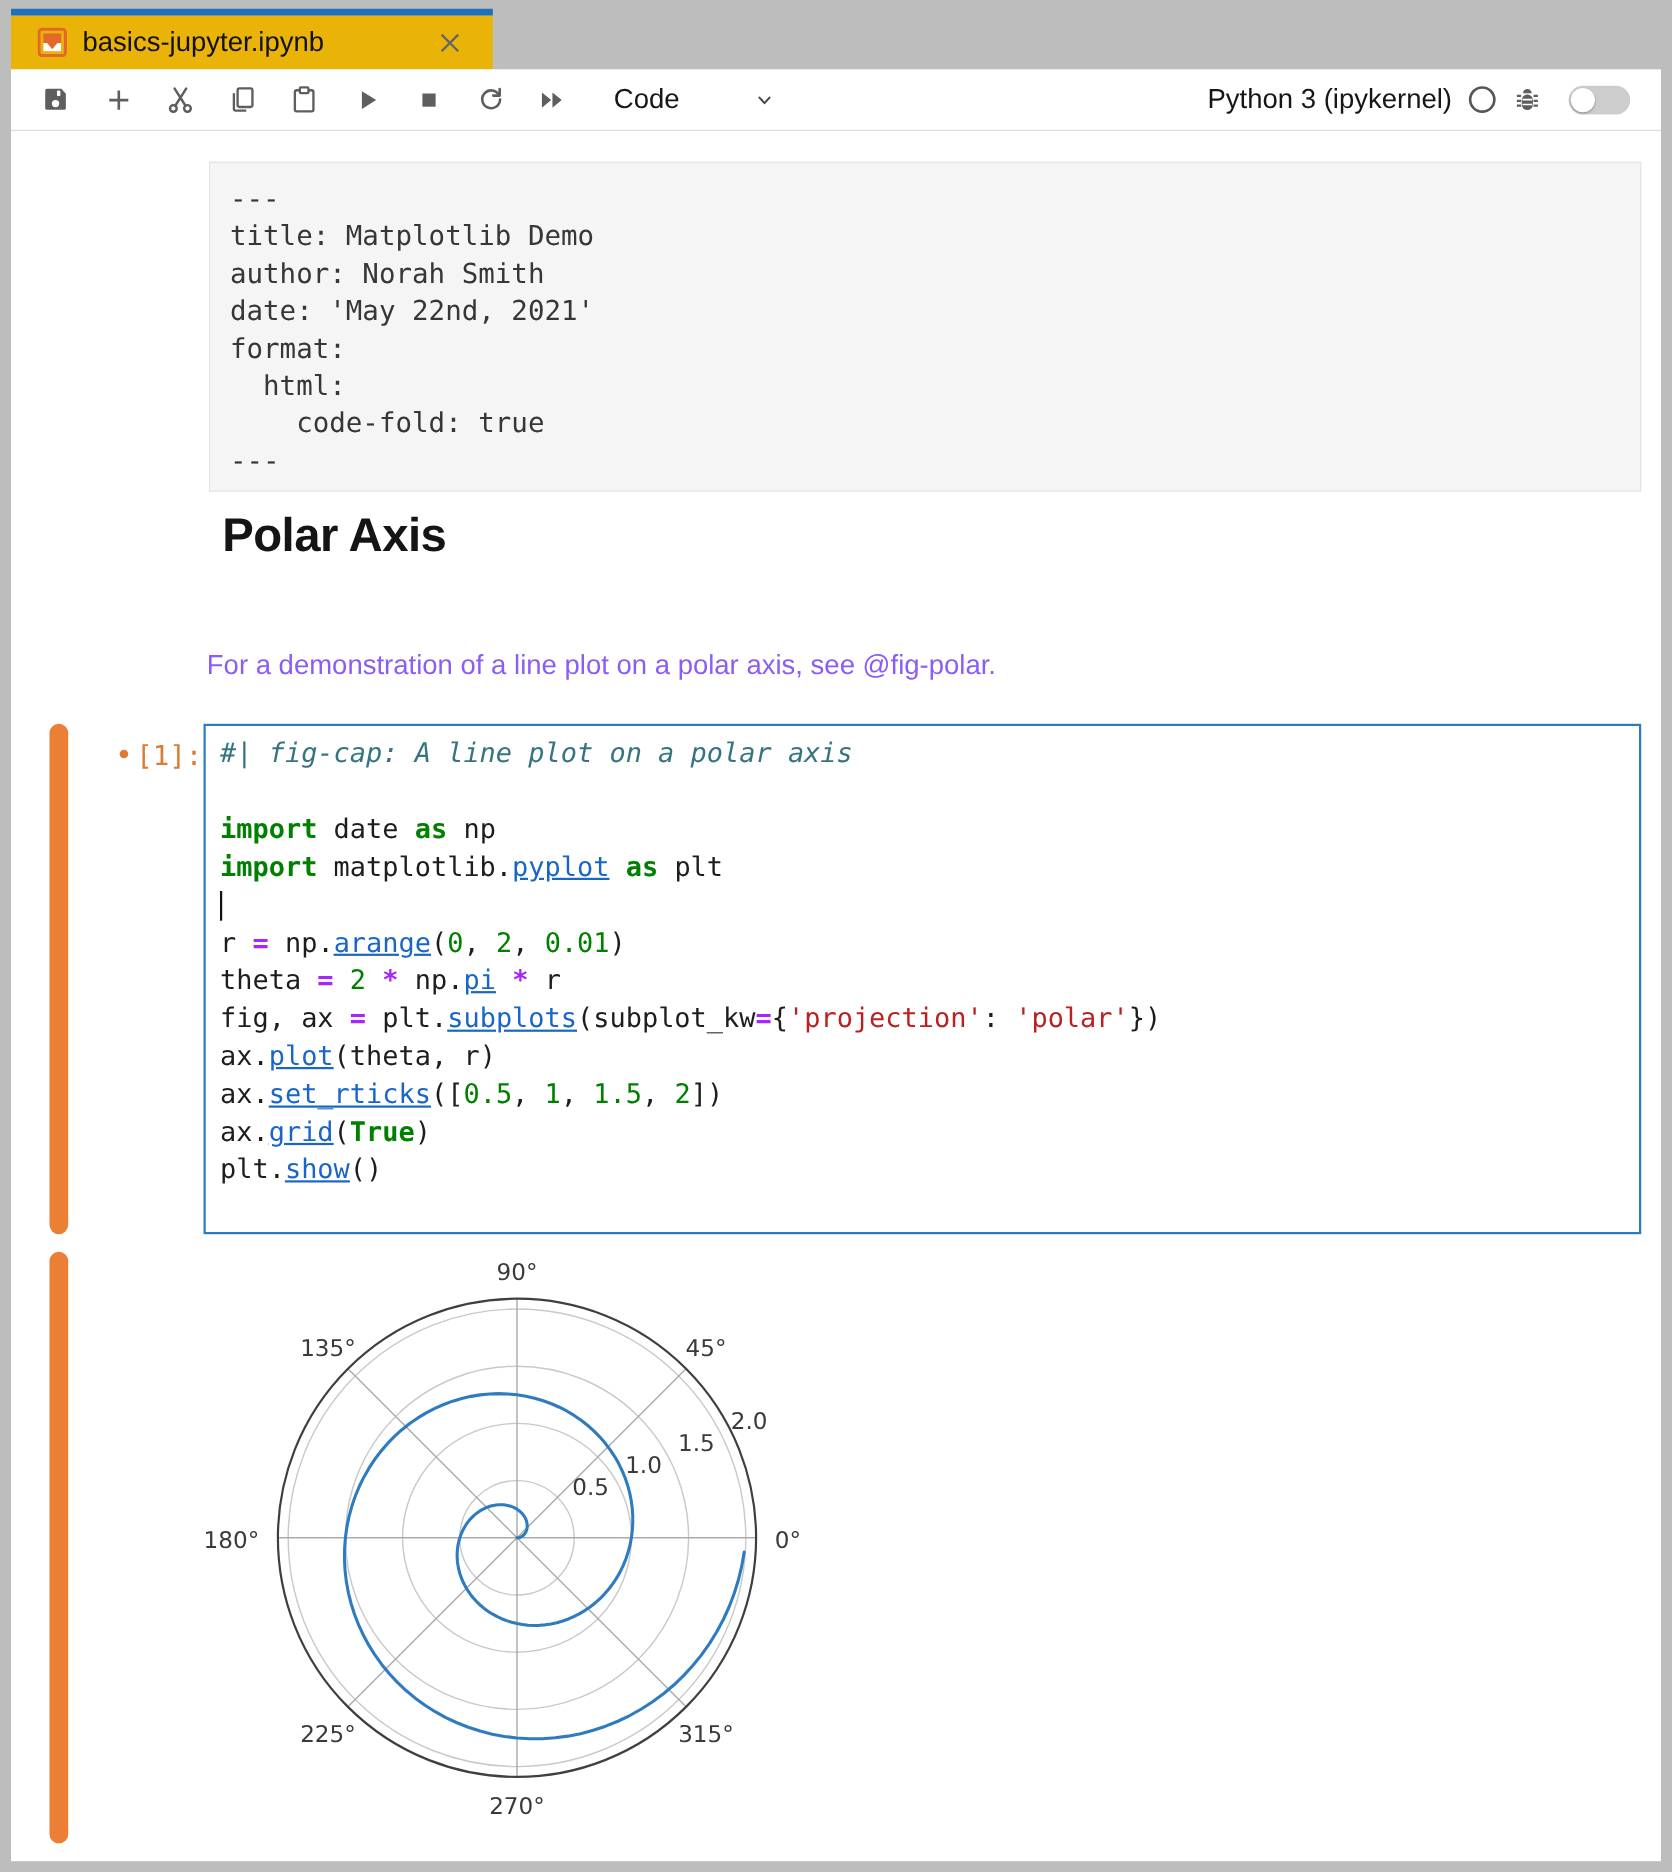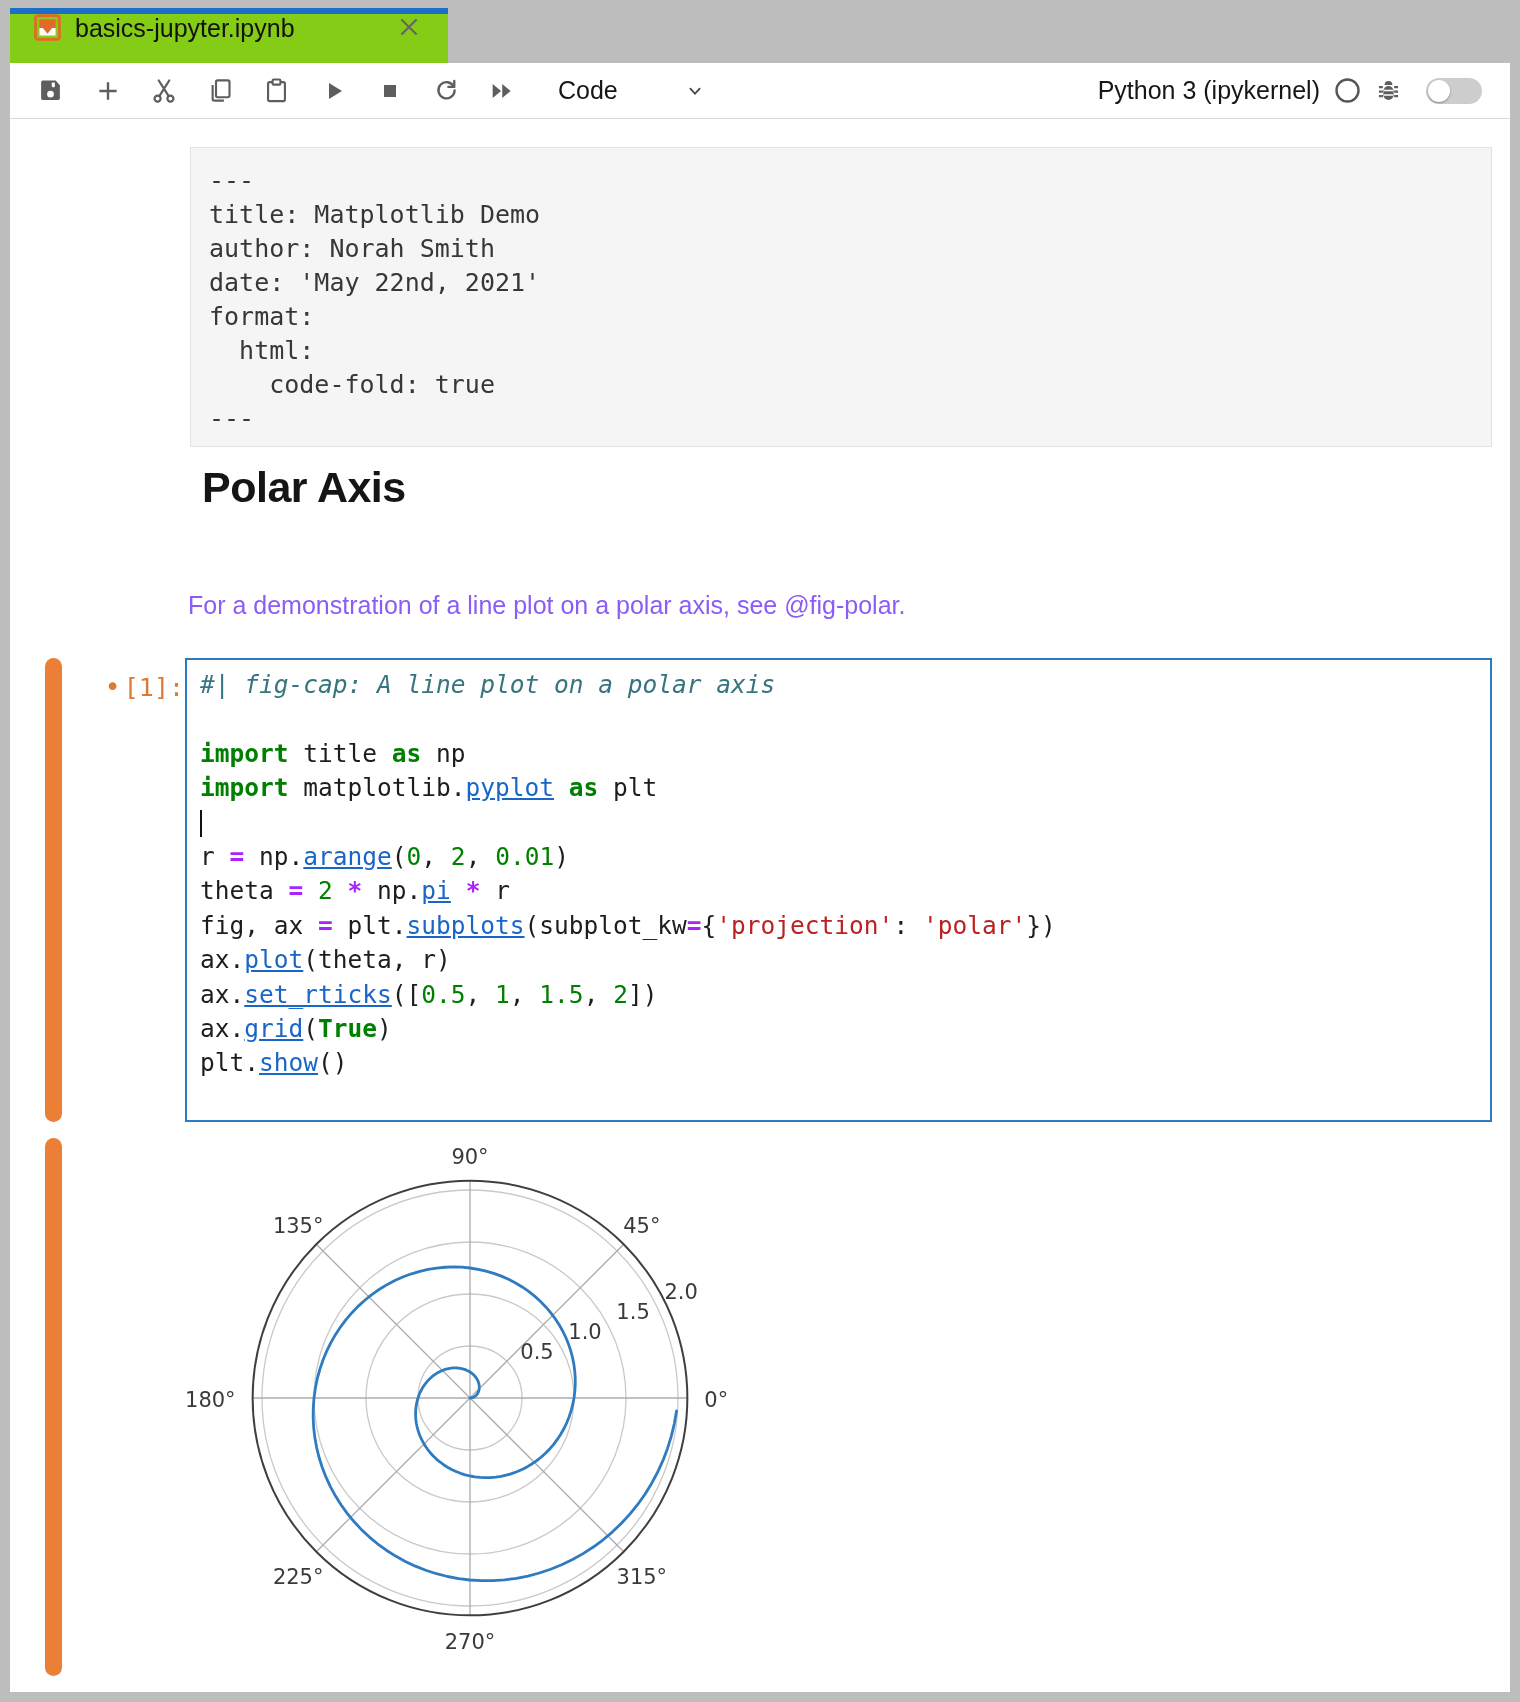--- a/index.html
+++ b/index.html
@@ -1,21 +1,21 @@
 <!DOCTYPE html>
 <html style="--accent-blue: #1c6fc8; --cell-border: #2b7ac2; --collapser-orange: #EB7F35; --prompt-orange: #DD7A36; --comment: #36757F; --keyword: #008000; --operator: #AA22FF; --number: #008000; --string: #BA2121; --property: #1A66C7; --code-text: #1D1D1D; --icon-gray: #5E5E5E;"><head>
 <meta charset="utf-8">
 <style>
   * { margin:0; padding:0; box-sizing:border-box; }
   html,body { width:1520px; height:1702px; }
   body { background:#bdbdbd; font-family:"Liberation Sans", sans-serif; position:relative; overflow:hidden; }
 
   
   .tab { position:absolute; left:10px; top:8px; width:438px; height:55px;
-         background:#84cc16; border-top:6px solid var(--accent-blue); display:flex; }
+         background:#eab308; border-top:6px solid var(--accent-blue); display:flex; align-items:center; }
   .tab-icon { width:27px; height:27px; margin-left:24px; flex:0 0 auto; }
   .tab-title { font-size:25px; color:#111; margin-left:14px; flex:1 1 auto; white-space:nowrap; }
   .tab-close { width:26px; height:26px; margin-right:26px; flex:0 0 auto; cursor:pointer; }
 
   
   .toolbar { position:absolute; left:10px; top:63px; width:1500px; height:56px; background:#fff;
              border-bottom:1px solid #d8d8d8; display:flex; align-items:center; }
   .tb-btn { width:28px; height:28px; display:flex; align-items:center; justify-content:center; flex:0 0 auto; }
   .tb-btn svg { display:block; }
   .celltype { margin-left:42px; display:flex; align-items:center; }
@@ -170,21 +170,21 @@
 
   <div class="collapser in"></div>
   <div class="prompt">
     <span class="dot">•</span>
     <span>[1]:</span>
   </div>
 
   <div class="code-cell" id="code-editor">
       <div class="code-line"><span class="tok-cm">#| fig-cap: A line plot on a polar axis</span></div>
       <div class="code-line"></div>
-      <div class="code-line"><span class="tok-kw">import</span><span> title </span><span class="tok-kw">as</span><span> np</span></div>
+      <div class="code-line"><span class="tok-kw">import</span><span> date </span><span class="tok-kw">as</span><span> np</span></div>
       <div class="code-line"><span class="tok-kw">import</span><span> matplotlib.</span><span class="tok-prop">pyplot</span><span> </span><span class="tok-kw">as</span><span> plt</span></div>
       <div class="code-line"><span class="caret"></span></div>
       <div class="code-line"><span>r </span><span class="tok-op">=</span><span> np.</span><span class="tok-prop">arange</span><span>(</span><span class="tok-num">0</span><span>, </span><span class="tok-num">2</span><span>, </span><span class="tok-num">0.01</span><span>)</span></div>
       <div class="code-line"><span>theta </span><span class="tok-op">=</span><span> </span><span class="tok-num">2</span><span> </span><span class="tok-op">*</span><span> np.</span><span class="tok-prop">pi</span><span> </span><span class="tok-op">*</span><span> r</span></div>
       <div class="code-line"><span>fig, ax </span><span class="tok-op">=</span><span> plt.</span><span class="tok-prop">subplots</span><span>(subplot_kw</span><span class="tok-op">=</span><span>{</span><span class="tok-str">'projection'</span><span>: </span><span class="tok-str">'polar'</span><span>})</span></div>
       <div class="code-line"><span>ax.</span><span class="tok-prop">plot</span><span>(theta, r)</span></div>
       <div class="code-line"><span>ax.</span><span class="tok-prop">set_rticks</span><span>([</span><span class="tok-num">0.5</span><span>, </span><span class="tok-num">1</span><span>, </span><span class="tok-num">1.5</span><span>, </span><span class="tok-num">2</span><span>])</span></div>
       <div class="code-line"><span>ax.</span><span class="tok-prop">grid</span><span>(</span><span class="tok-kw">True</span><span>)</span></div>
       <div class="code-line"><span>plt.</span><span class="tok-prop">show</span><span>()</span></div>
     </div>

